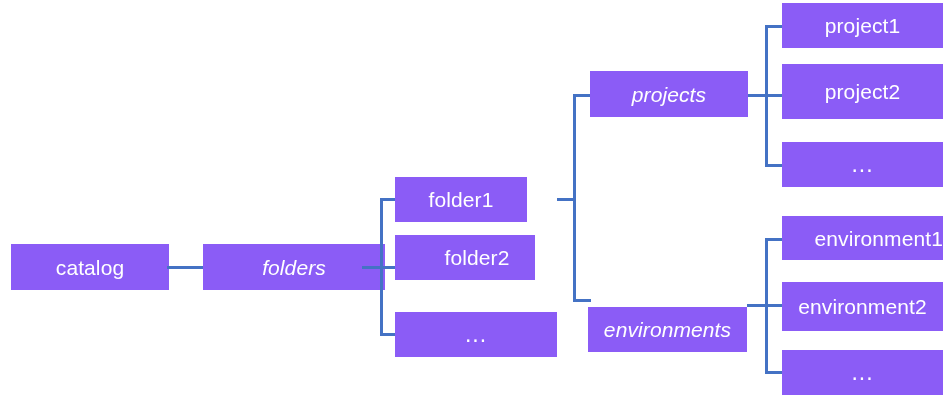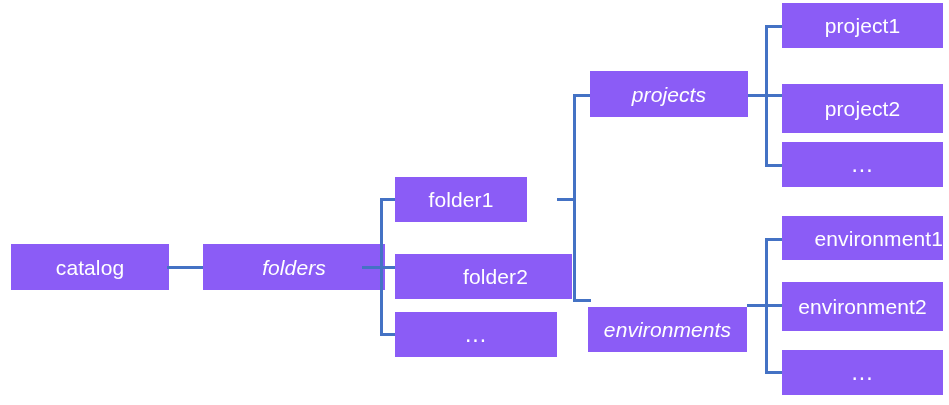--- a/index.html
+++ b/index.html
@@ -60,21 +60,21 @@
   <div class="connector h" style="left:362px; top:266px; width:21px;"></div>
   <div class="connector v" style="left:380px; top:198px; height:137px;"></div>
   <div class="connector h" style="left:380px; top:198px; width:16px;"></div>
   <div class="connector h" style="left:380px; top:266px; width:16px;"></div>
   <div class="connector h" style="left:380px; top:333px; width:16px;"></div>
 
   <div class="node" style="left:395px; top:177px; width:132px; height:45px;align-items:center;">
     <span>folder1</span>
   </div>
 
-  <div class="node" style="left:395px; top:254px; width:177px; height:45px;padding-left:24px;">
+  <div class="node" style="left:395px; top:235px; width:140px; height:45px;padding-left:24px;">
     <span>folder2</span>
   </div>
 
   <div class="node ellipsis" style="left:395px; top:312px; width:162px; height:45px;">
     <span>...</span>
   </div>
 
   <div class="connector h" style="left:557px; top:198px; width:19px;"></div>
   <div class="connector v" style="left:573px; top:94px; height:208px;"></div>
   <div class="connector h" style="left:573px; top:94px; width:18px;"></div>
@@ -97,21 +97,21 @@
   <div class="connector h" style="left:747px; top:304px; width:21px;"></div>
   <div class="connector v" style="left:765px; top:238px; height:136px;"></div>
   <div class="connector h" style="left:765px; top:238px; width:18px;"></div>
   <div class="connector h" style="left:765px; top:304px; width:18px;"></div>
   <div class="connector h" style="left:765px; top:371px; width:18px;"></div>
 
   <div class="node" style="left:782px; top:3px; width:161px; height:45px;">
     <span>project1</span>
   </div>
 
-  <div class="node" style="left:782px; top:84px; width:161px; height:49px;">
+  <div class="node" style="left:782px; top:64px; width:161px; height:55px;">
     <span>project2</span>
   </div>
 
   <div class="node ellipsis" style="left:782px; top:142px; width:161px; height:45px;">
     <span>...</span>
   </div>
 
   <div class="node" style="left:782px; top:216px; width:161px; height:44px;justify-content:flex-end;">
     <span>environment1</span>
   </div>

